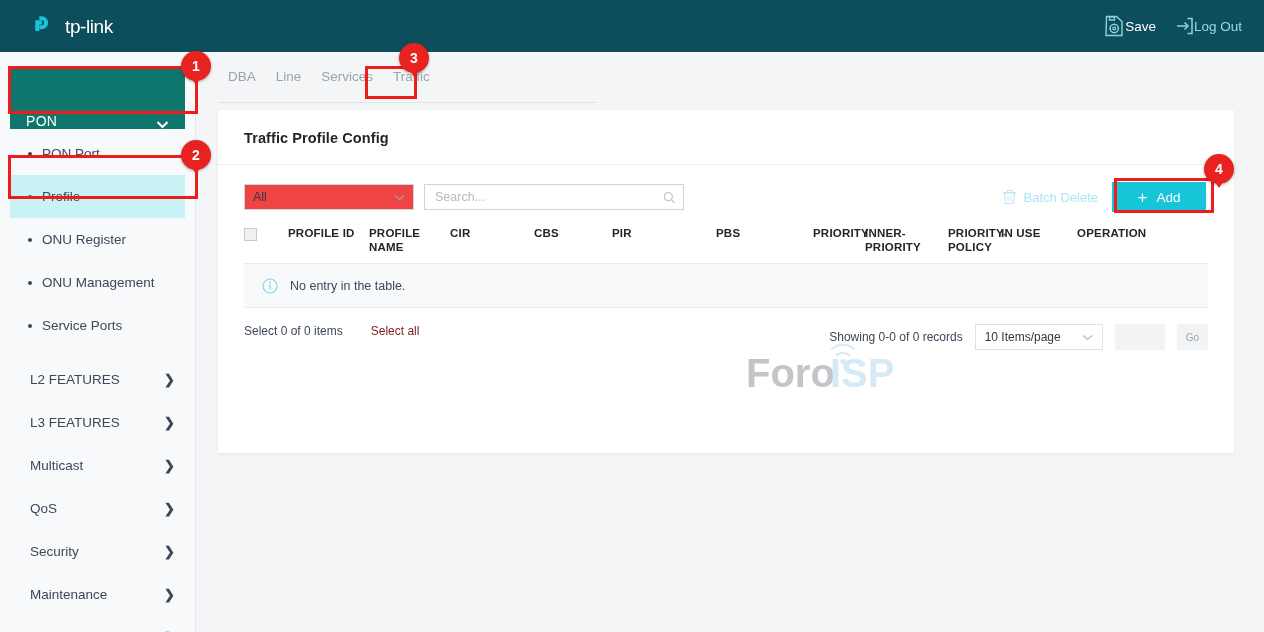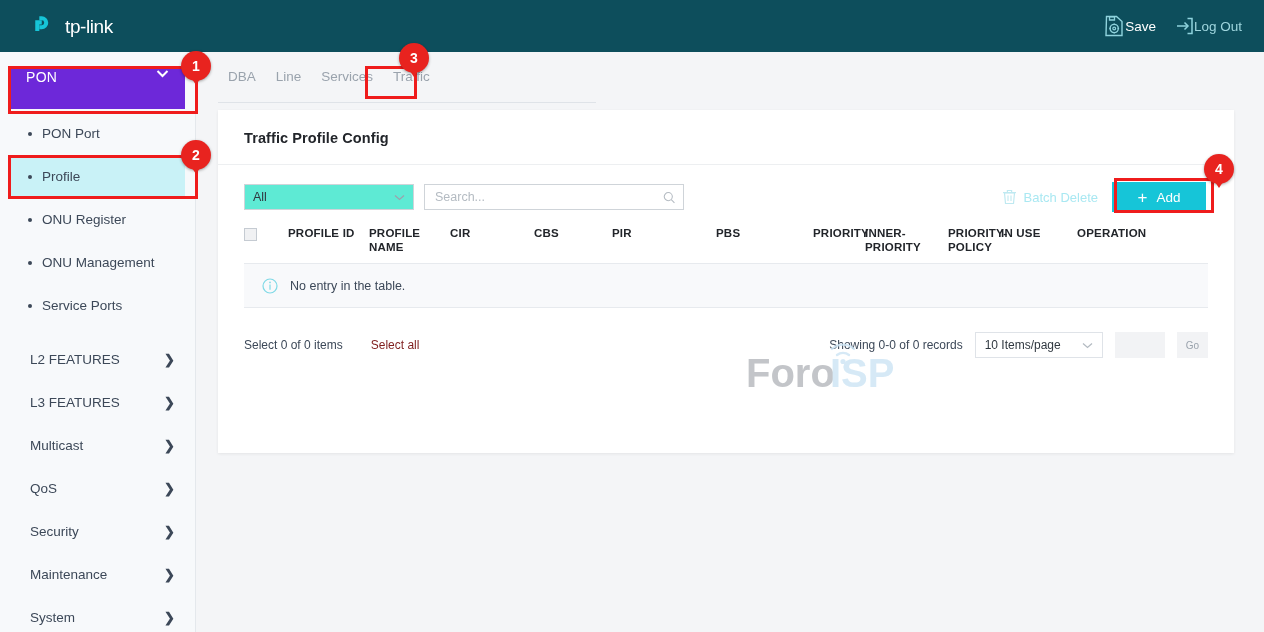--- a/index.html
+++ b/index.html
@@ -39,24 +39,24 @@
 
   
   .sidebar {
     position: absolute; top: 52px; left: 0;
     width: 196px; height: 580px;
     background: #f7f9fb;
     border-right: 1px solid #e4e8ec;
   }
   .menu-head {
     position: relative;
-    height: 40px;
+    height: 60px;
     margin: 17px 10px 0 10px;
-    background: #6d28d9;
-    display: flex; align-items: flex-start;
+    background: #0f766e;
+    display: flex; align-items: flex-end;
     padding: 0 16px;
   }
   .menu-head .txt { color: #ffffff; font-size: 14px; letter-spacing: .3px; }
   .menu-head .chev { margin-left: auto; color:#fff; }
   .submenu { margin-top: 3px; }
   .sub-item {
     position: relative;
     height: 43px;
     display: flex; align-items: center;
     padding-left: 28px;
@@ -126,21 +126,21 @@
     background: #edeff1;
   }
 
   .toolbar {
     display: flex; align-items: center;
     padding: 17px 28px 0 26px;
   }
   .filter-select {
     width: 170px; height: 26px;
     border: 1px solid #cfd4d9;
-    background: #5eead4;
+    background: #ef4444;
     display: flex; align-items: center;
     padding: 0 8px;
     font-size: 12.5px;
     color: #303840;
     cursor: pointer;
   }
   .filter-select .chev { margin-left: auto; color: #9aa3ad; font-size: 10px; }
   .search-box {
     width: 260px; height: 26px;
     border: 1px solid #cfd4d9;
@@ -205,22 +205,22 @@
     height: 44px;
     background: #f8f9fb;
     border-bottom: 1px solid #e7eaee;
     padding-left: 18px;
     gap: 12px;
   }
   .empty-row .msg { font-size: 12.5px; color: #3c4858; }
   .info-ico { width: 16px; height: 16px; flex: none; }
 
   .tbl-foot {
-    display: flex; align-items: center;
-    margin: 8px 26px; padding-top: 16px;
+    display: flex; align-items: flex-start;
+    margin: 0 26px; padding-top: 16px;
     font-size: 12px; color: #3c4858;
   }
   .sel-all { color: #7f1d1d; margin-left: 28px; cursor: pointer; }
   .foot-right { margin-left: auto; display: flex; align-items: center; gap: 12px; }
   .page-select {
     width: 128px; height: 26px;
     border: 1px solid #dfe3e8;
     background: #fff;
     display: flex; align-items: center;
     padding: 0 9px;

